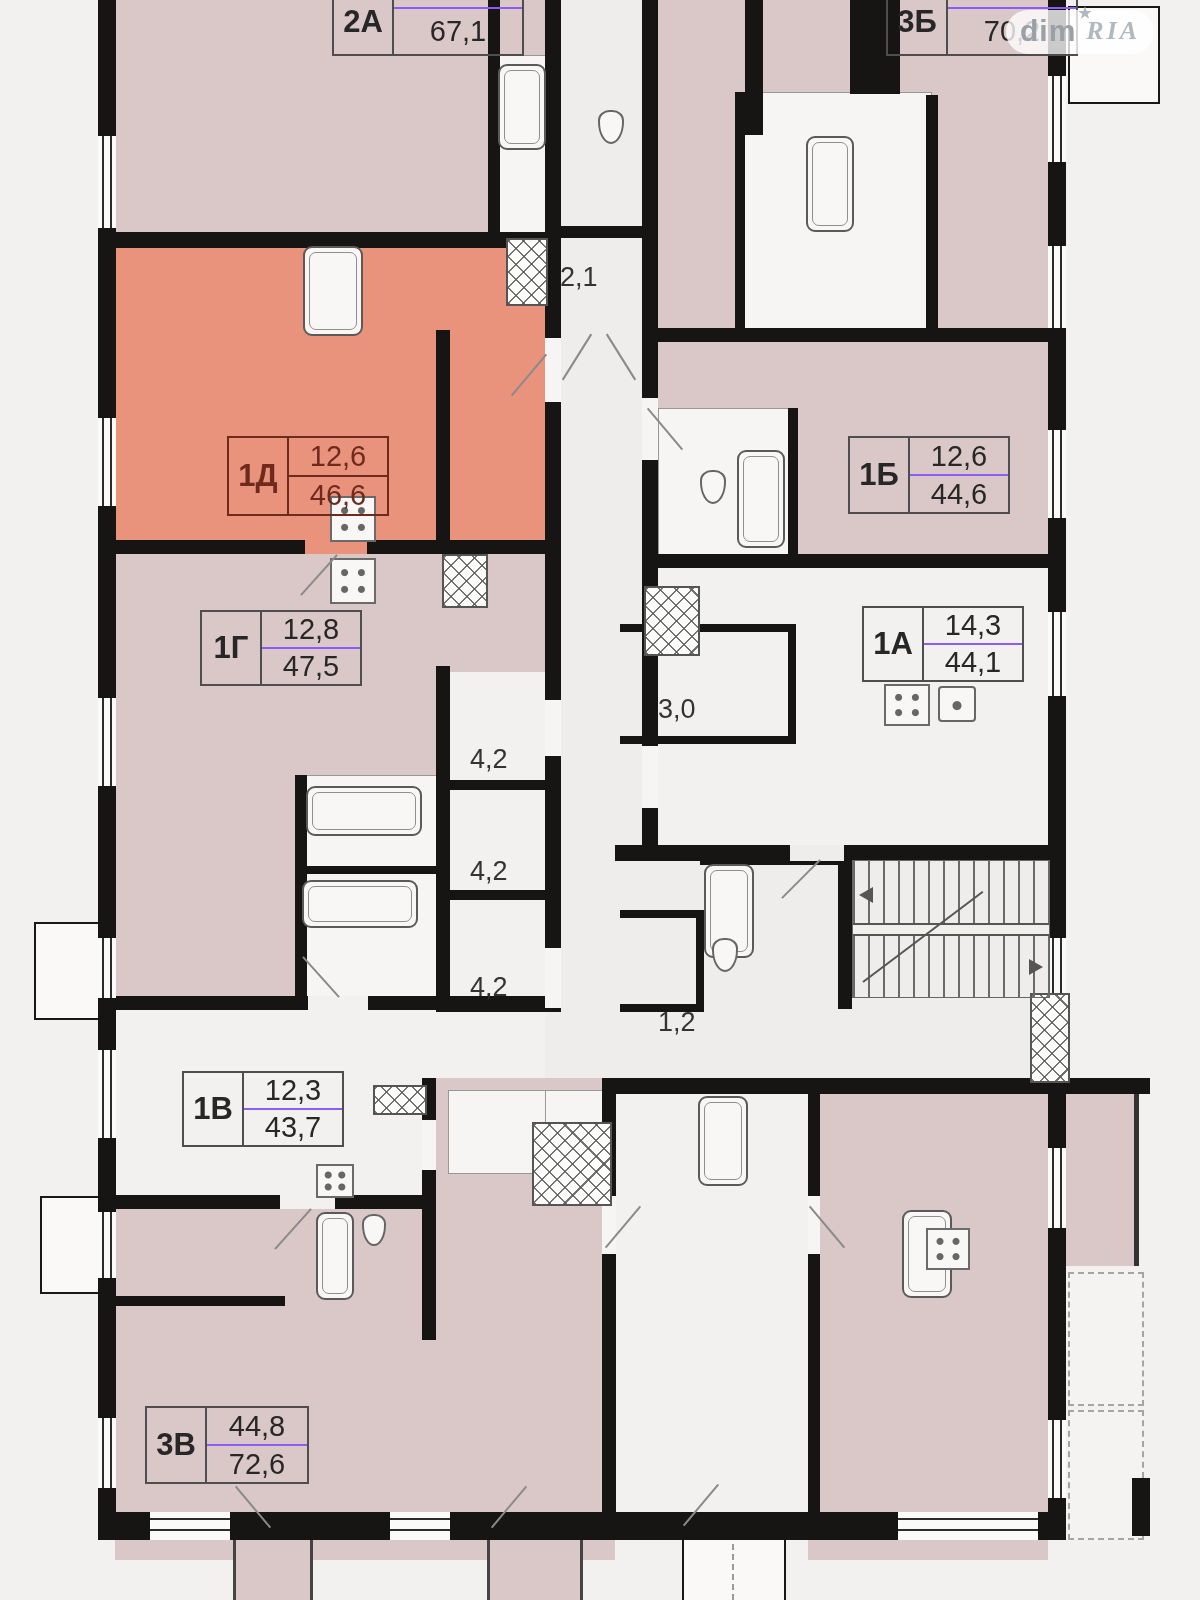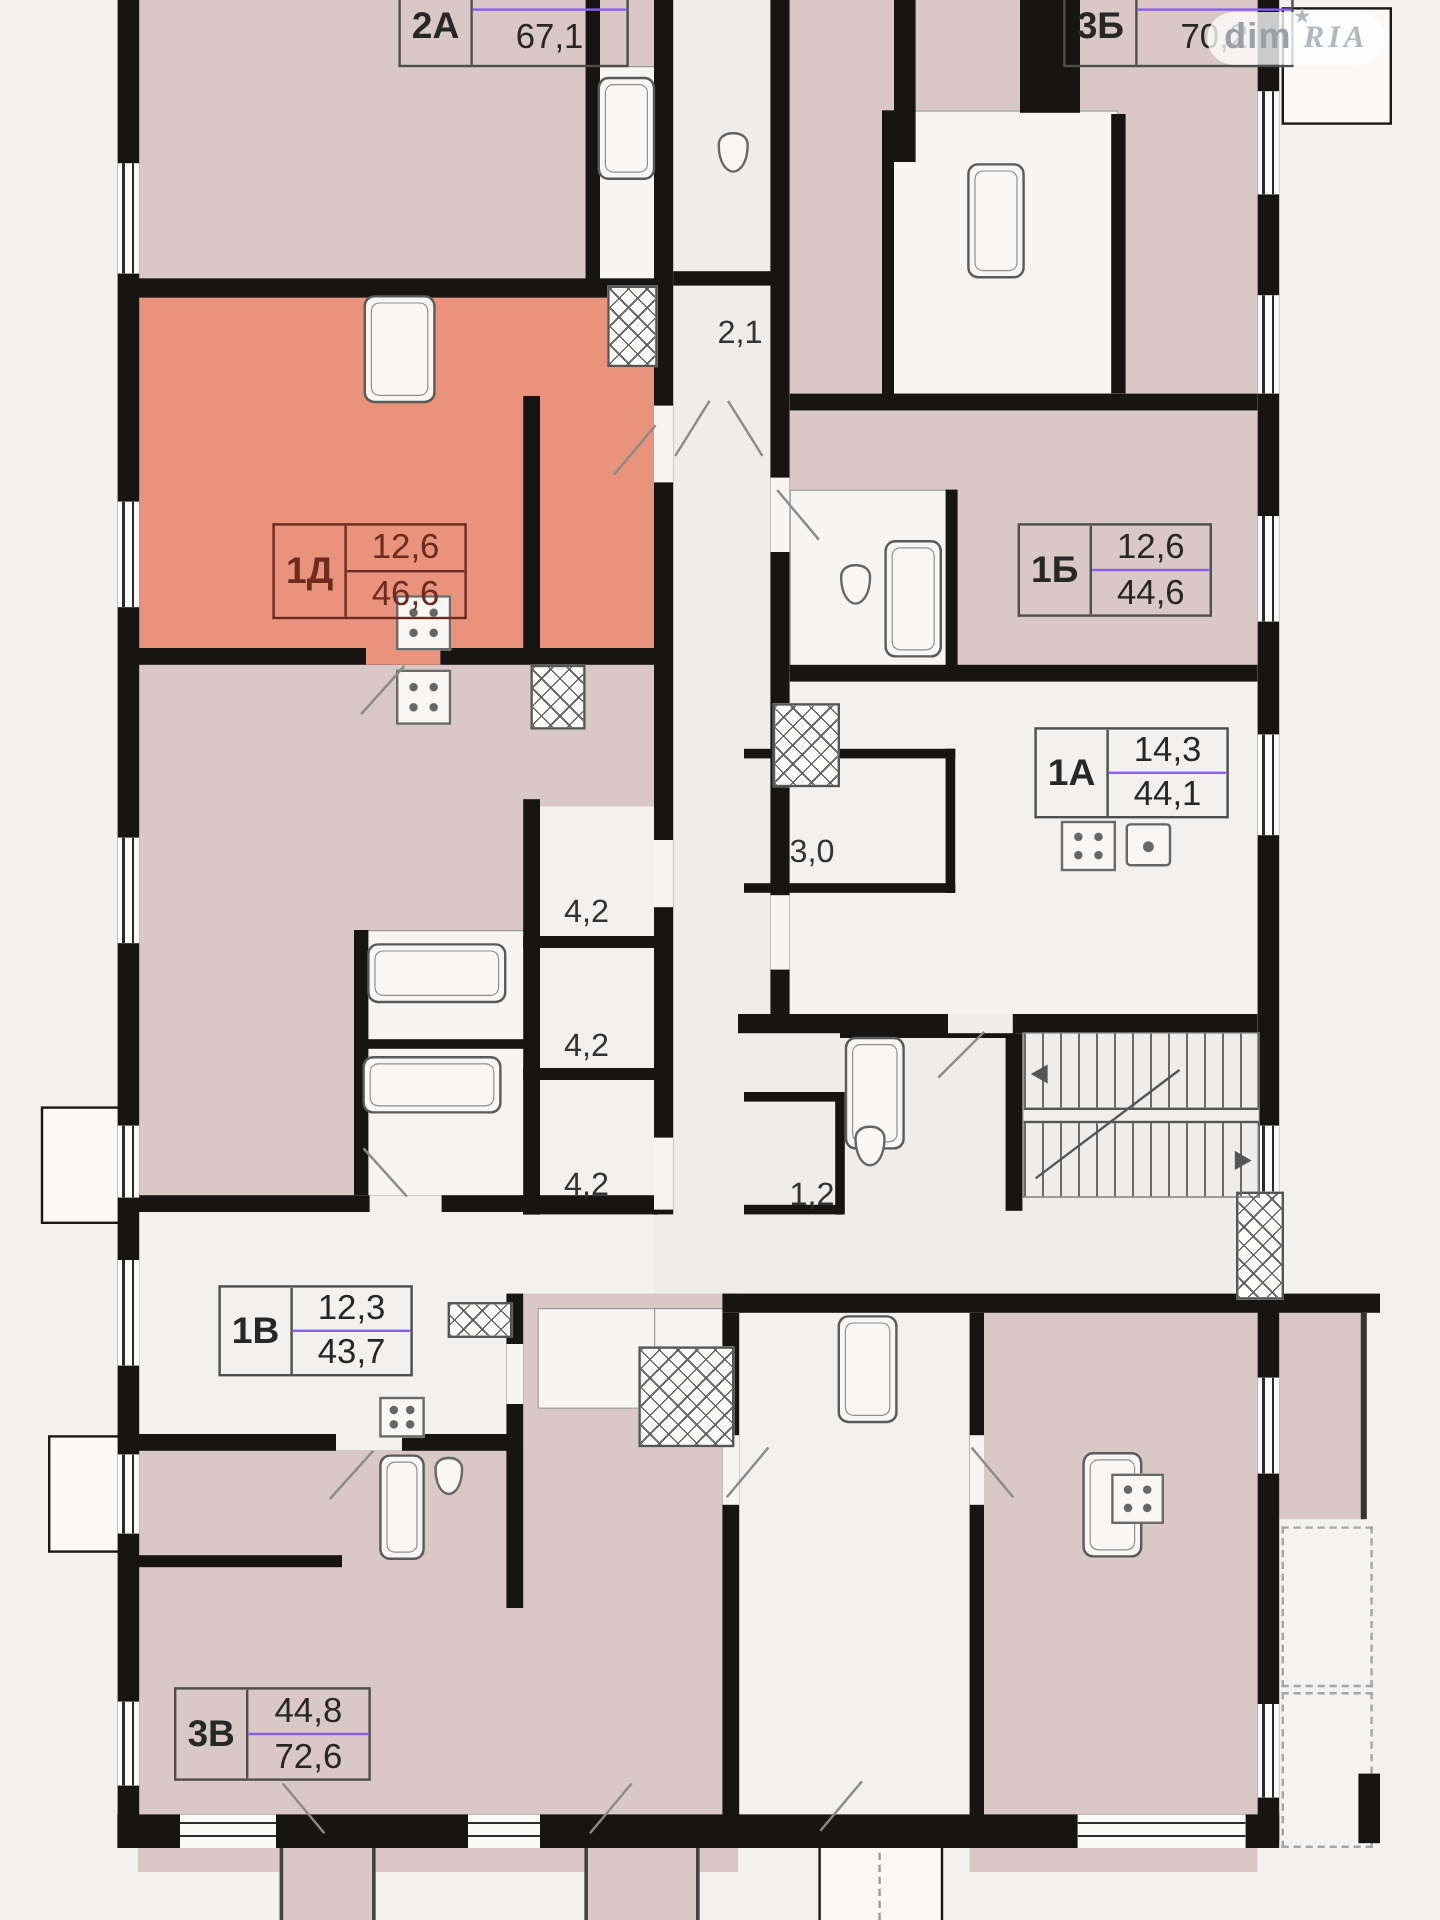--- a/index.html
+++ b/index.html
@@ -252,20 +252,27 @@
       <div class="v">46,6</div>
     </div>
   </div>
   <div class="ut center" style="left:848px;top:436px;width:158px;height:74px">
     <div class="name">1Б</div>
     <div class="vals">
       <div class="v">12,6</div>
       <div class="v">44,6</div>
     </div>
   </div>
+  <div class="ut center" style="left:200px;top:610px;width:158px;height:72px">
+    <div class="name">1Г</div>
+    <div class="vals">
+      <div class="v">12,8</div>
+      <div class="v">47,5</div>
+    </div>
+  </div>
   <div class="ut center" style="left:862px;top:606px;width:158px;height:72px">
     <div class="name">1А</div>
     <div class="vals">
       <div class="v">14,3</div>
       <div class="v">44,1</div>
     </div>
   </div>
   <div class="ut center" style="left:182px;top:1071px;width:158px;height:72px">
     <div class="name">1В</div>
     <div class="vals">
@@ -274,25 +281,25 @@
     </div>
   </div>
   <div class="ut center" style="left:145px;top:1406px;width:160px;height:74px">
     <div class="name">3В</div>
     <div class="vals">
       <div class="v">44,8</div>
       <div class="v">72,6</div>
     </div>
   </div>
 
-  <div class="rn" style="left:598px;top:262px">2,1</div>
+  <div class="rn" style="left:560px;top:262px">2,1</div>
   <div class="rn" style="left:470px;top:744px">4,2</div>
   <div class="rn" style="left:470px;top:856px">4,2</div>
   <div class="rn" style="left:470px;top:972px">4,2</div>
   <div class="rn" style="left:658px;top:694px">3,0</div>
-  <div class="rn" style="left:658px;top:980px">1,2</div>
+  <div class="rn" style="left:658px;top:1007px">1,2</div>
 
   <div class="wm">
     <span class="wm-dim">dim</span>
     <span class="wm-ria"><span class="wm-star">★</span><span>RIA</span></span>
   </div>
 
 </div>
 
 </body></html>

